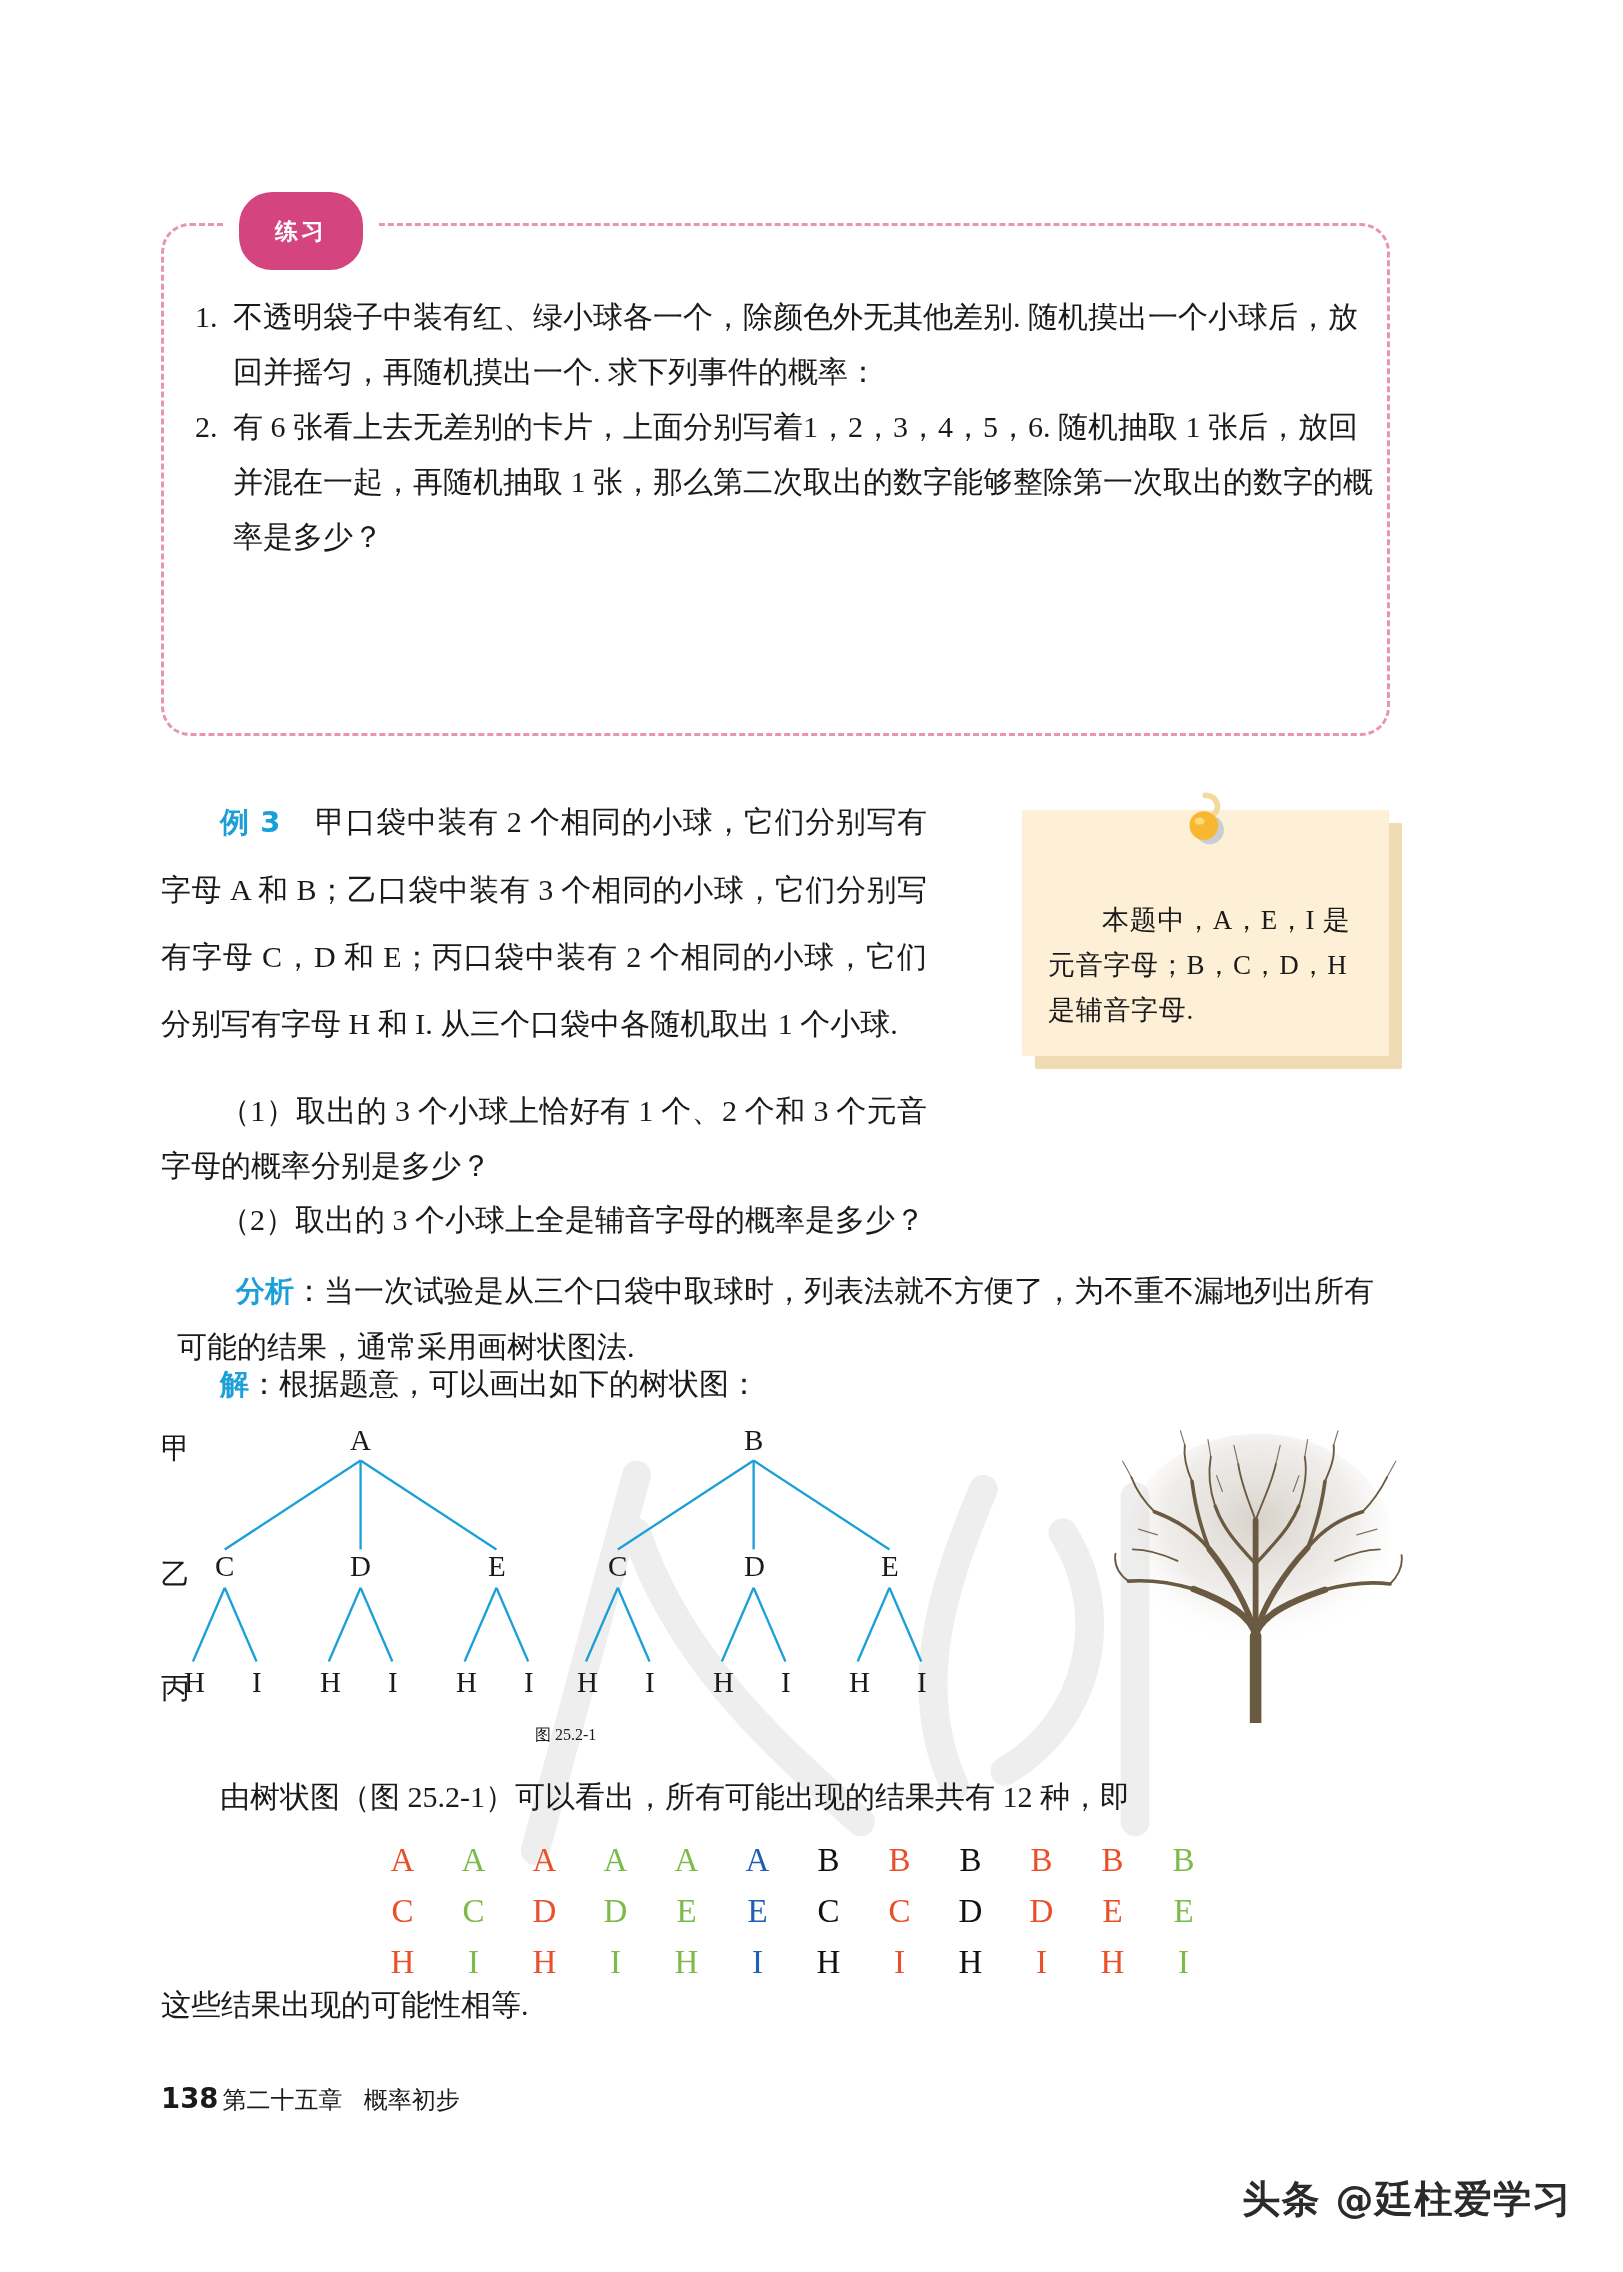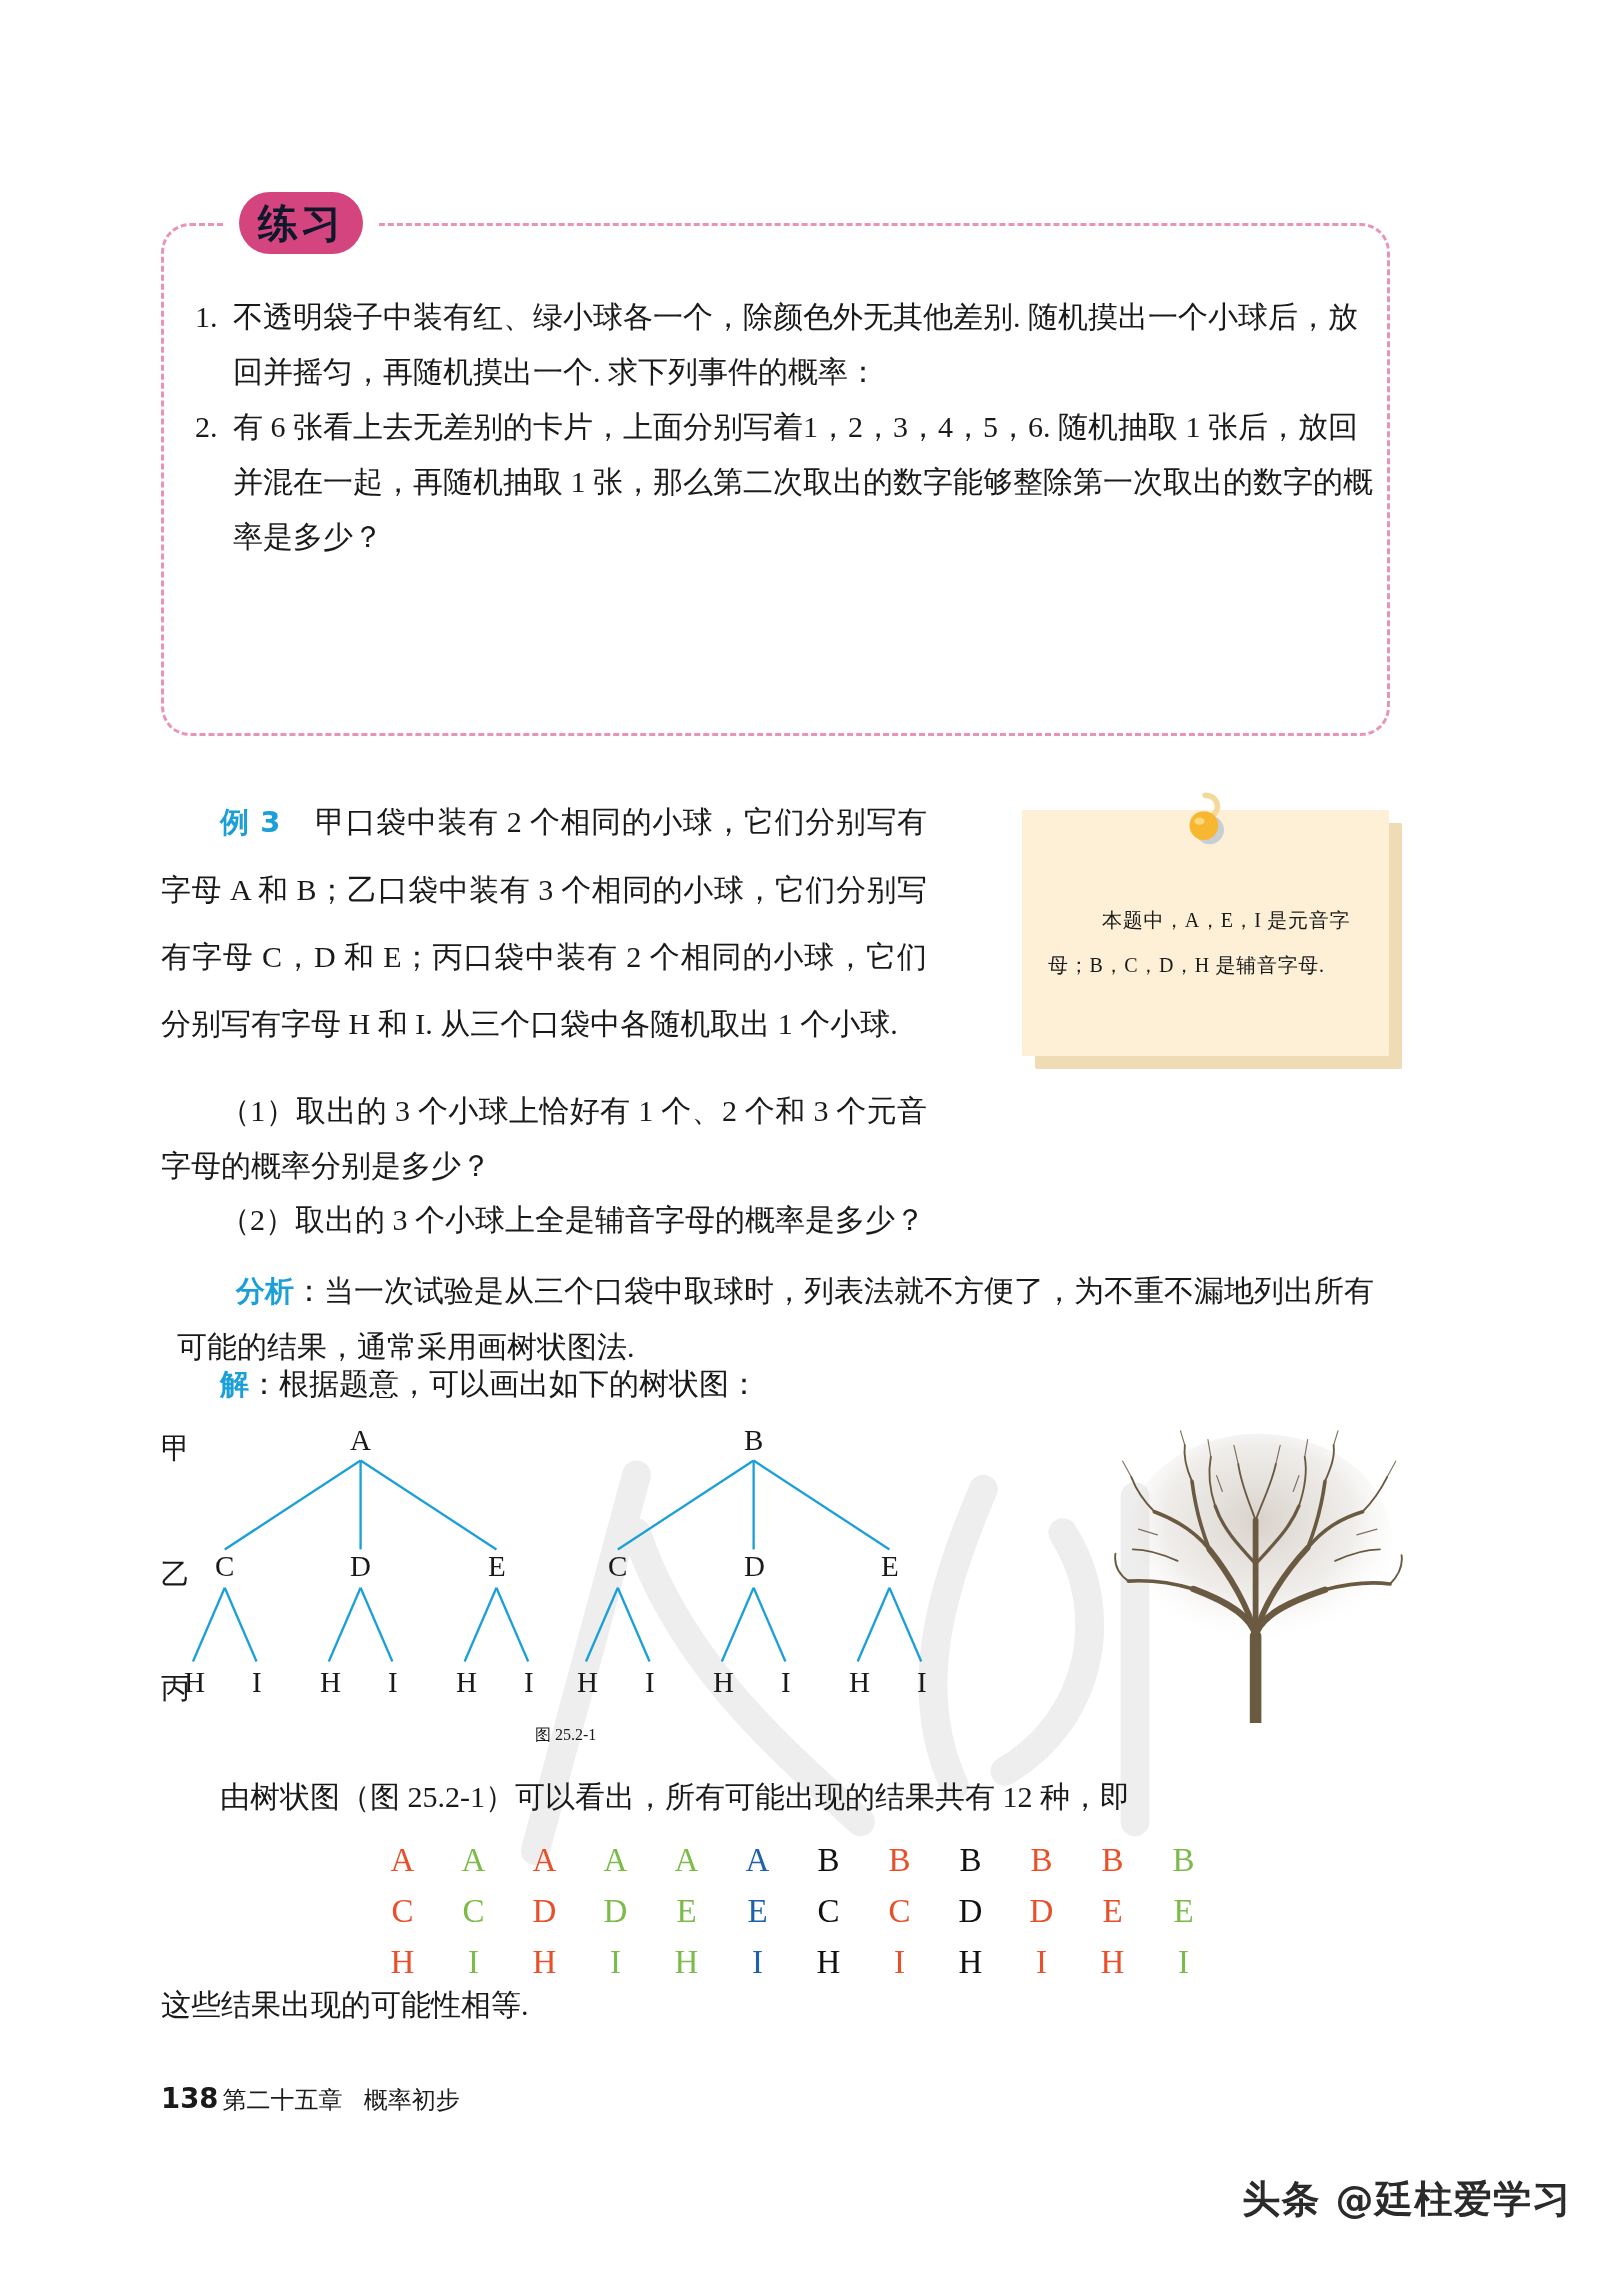--- a/index.html
+++ b/index.html
@@ -37,27 +37,27 @@
     border: 3.6px dashed #e894b8;
     border-radius: 29px;
     box-sizing: border-box;
     z-index: 2;
   }
   .exercise-badge {
     position: absolute;
     left: 239px;
     top: 192px;
     width: 124px;
-    height: 62px;
+    height: 78px;
     background: #d4447f;
     border-radius: 33px;
-    color: #0f172a;
+    color: #ffffff;
     font-family: "DejaVu Sans", "Liberation Sans", sans-serif;
     font-weight: bold;
-    font-size: 40px;
+    font-size: 23px;
     letter-spacing: 2.9px;
     display: flex;
     align-items: center;
     justify-content: center;
     z-index: 4;
   }
   
   .badge-mask {
     position: absolute;
     left: 224px;
@@ -142,21 +142,21 @@
     top: -19px;
     transform: translateX(-50%);
     width: 51px;
     height: 69px;
   }
   .note-text {
     position: absolute;
     left: 26px;
     top: 88px;
     width: 315px;
-    font-size: 20px;
+    font-size: 27px;
     line-height: 45px;
     text-indent: 54px;
     color: #1a1a1a;
     letter-spacing: 0.7px;
   }
 
   
   .flow-text {
     position: absolute;
     left: 161px;

